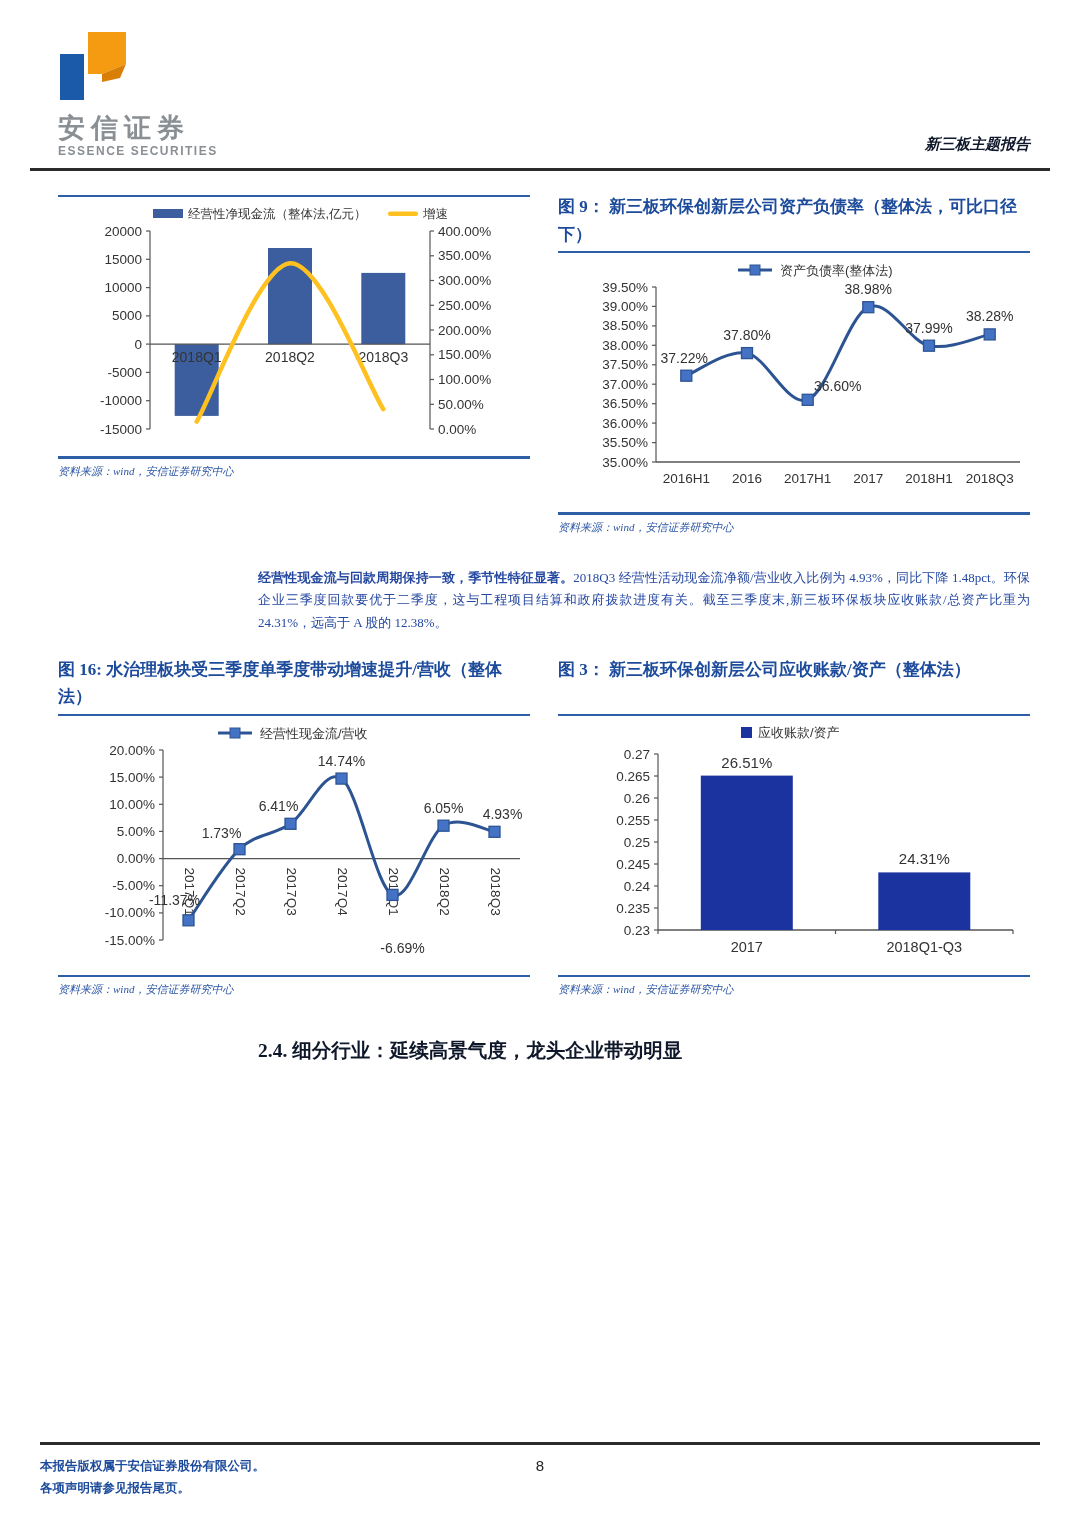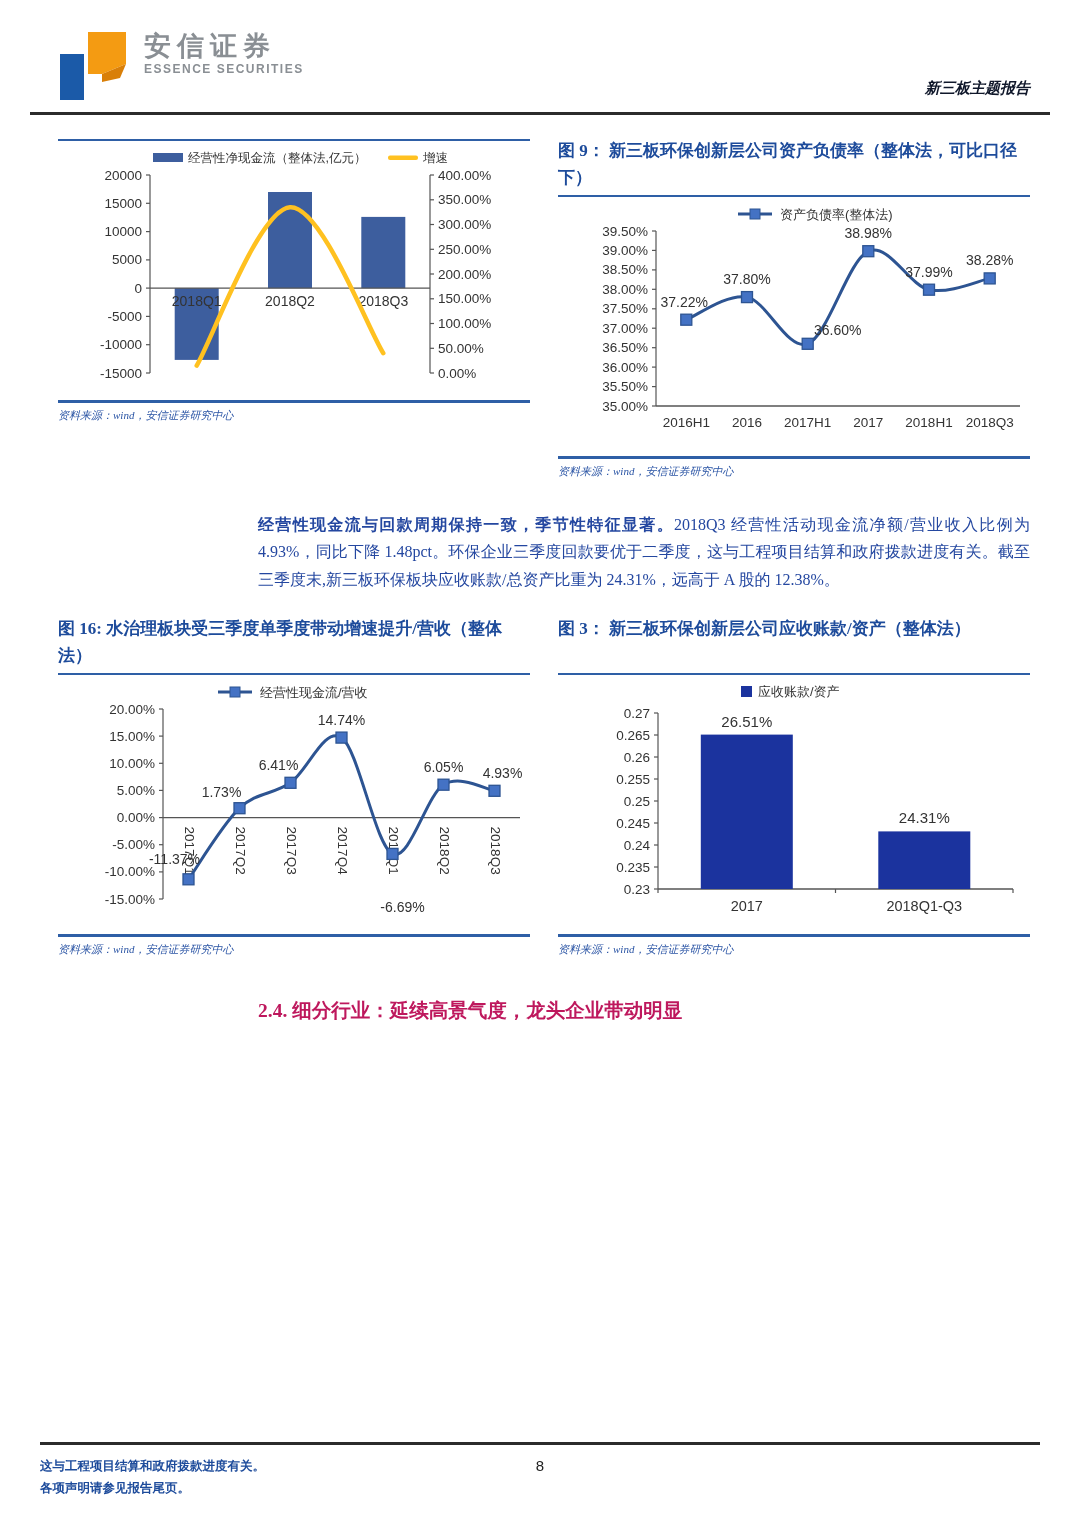--- a/index.html
+++ b/index.html
@@ -1,42 +1,42 @@
 <!DOCTYPE html>
 <html><head>
 <meta charset="utf-8">
 <style>
   html,body{margin:0;padding:0;background:#e9e9e9;}
   .page{width:1080px;height:1527px;background:#fff;position:relative;margin:0 auto;
         font-family:"Liberation Sans",sans-serif;overflow:hidden;}
   .content{padding:0 50px 0 58px;}
   
   .hdr{display:flex;justify-content:space-between;align-items:flex-end;margin-top:30px;}
-  .logo{display:flex;align-items:flex-start;gap:10px;}
+  .logo{display:flex;align-items:flex-start;gap:10px;flex-direction:column;}
   .logo-text .cn{font-size:27px;font-weight:bold;color:#8a8f94;letter-spacing:6px;line-height:1.2;}
   .logo-text .en{font-size:12px;font-weight:bold;color:#8a8f94;letter-spacing:1.5px;}
   .report-tag{font-family:"Liberation Serif",serif;font-style:italic;font-weight:bold;
               font-size:15px;color:#0f172a;padding-bottom:4px;}
   .hdr-rule{height:3px;background:#2b2b2b;margin:10px -20px 0 -28px;}
   
   .figrow{display:flex;gap:28px;margin-top:22px;}
   .figcol{width:472px;}
   .figtitle{font-family:"Liberation Serif",serif;font-weight:bold;font-size:17px;
             color:#1d4b9b;line-height:1.6;min-height:56px;}
   .figrule{height:2px;background:#2e5fa6;margin:2px 0 4px 0;}
   .chart{width:472px;height:245px;}
   .srcrule{height:2.5px;background:#2e5fa6;margin-top:10px;}
   .source{font-family:"Liberation Serif",serif;font-style:italic;font-size:11px;
           color:#2b55a5;margin-top:5px;}
   
-  .para{font-family:"Liberation Serif",serif;font-size:16px;line-height:1.72;
+  .para{font-family:"Liberation Serif",serif;font-size:13px;line-height:1.72;
         color:#2447a0;margin:32px 0 0 200px;text-align:justify;}
   .para b{font-weight:bold;}
   .sec-head{font-family:"Liberation Serif",serif;font-weight:bold;font-size:19.5px;
-            color:#be185d;margin:40px 0 0 200px;}
+            color:#0f172a;margin:40px 0 0 200px;}
   .para2{margin-top:10px;}
   
   .footer{position:absolute;left:40px;right:40px;top:1442px;}
   .ftr-rule{height:2.5px;background:#2b2b2b;}
   .ftr-row{position:relative;margin-top:10px;}
   .ftr-left{font-family:"Liberation Serif",serif;font-weight:bold;font-size:12.5px;
             color:#1d4b9b;line-height:1.8;}
   .pageno{position:absolute;left:0;right:0;top:2px;text-align:center;font-size:15px;color:#222;}
   svg text{font-family:"Liberation Sans",sans-serif;}
 </style>
@@ -323,19 +323,19 @@
     </div>
 
     <h2 class="sec-head">2.4. 细分行业：延续高景气度，龙头企业带动明显</h2>
 
   </div>
 
   <div class="footer">
     <div class="ftr-rule"></div>
     <div class="ftr-row">
       <div class="ftr-left">
-        <div>这与工程项目结算和政府拨款进度有关。</div>
+        <div>本报告版权属于安信证券股份有限公司。</div>
         <div>各项声明请参见报告尾页。</div>
       </div>
       <div class="pageno">8</div>
     </div>
   </div>
 </div>
 
 </body></html>

